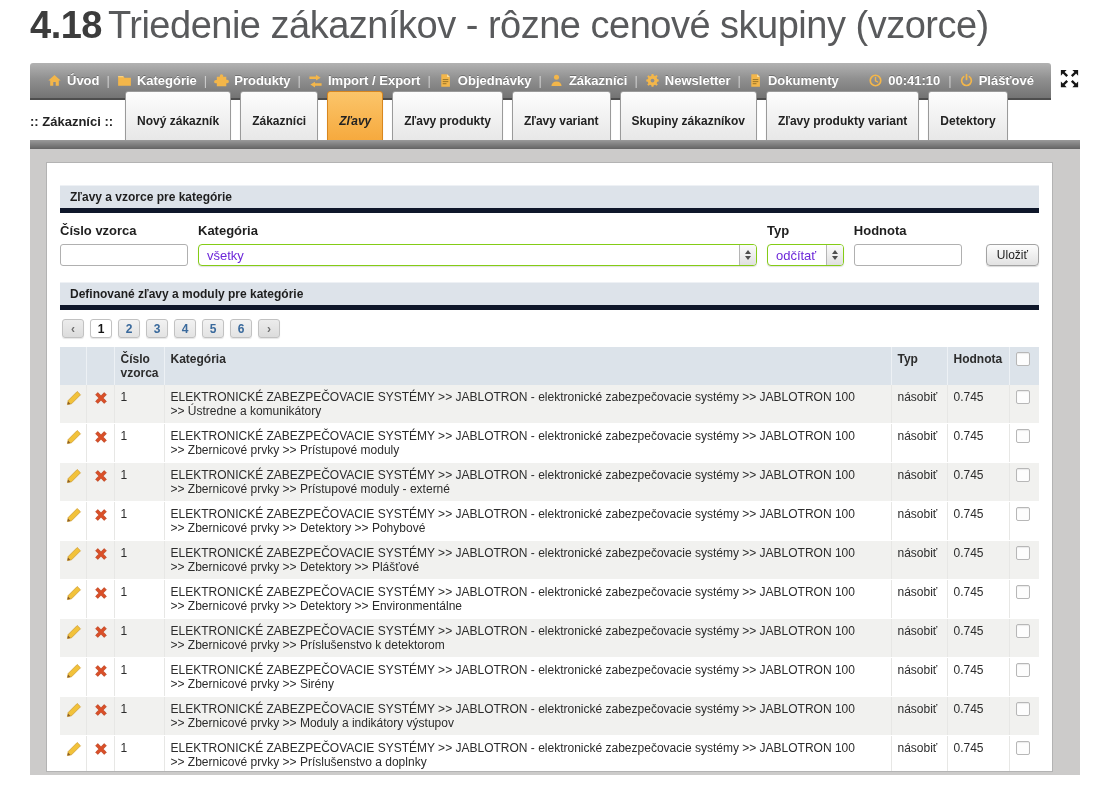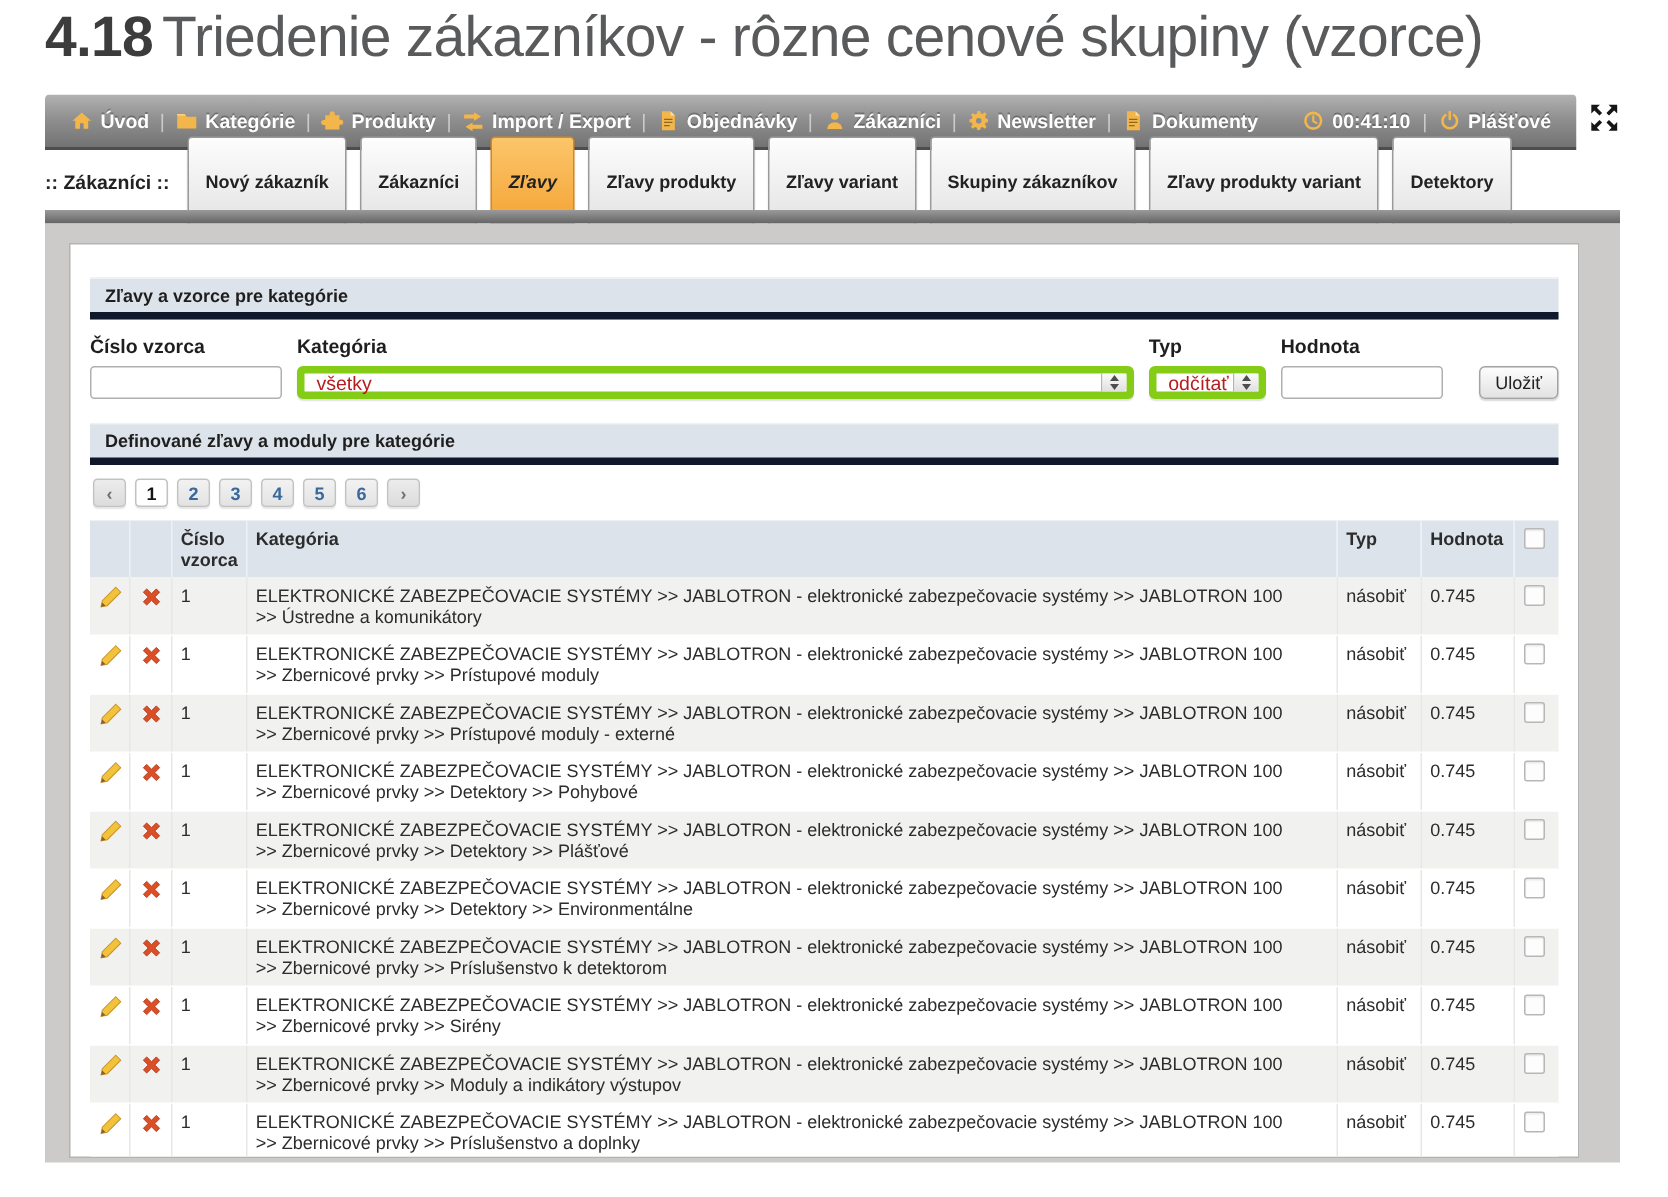--- a/index.html
+++ b/index.html
@@ -49,22 +49,22 @@
          background:#fff;border:1px solid #b3b3b3;padding:22px 13px 0 13px;overflow:hidden;}
   .bar{background:#dde3ea;border-bottom:5px solid #0f172a;border-top:1px solid #eef1f5;
        padding:4px 10px;font-size:12px;font-weight:bold;color:#1e1e1e;}
 
   
   .form-row{display:flex;align-items:flex-end;gap:10px;margin:10px 0 16px 0;}
   .field{display:flex;flex-direction:column;gap:6px;}
   .field>label{font-size:13px;font-weight:bold;color:#1e1e1e;}
   .txt{height:22px;box-sizing:border-box;border:1px solid #b0b0b0;border-radius:3px;
        padding:0 6px;font-size:12px;font-family:"Liberation Sans",sans-serif;background:#fff;}
-  .selectbox{height:22px;box-sizing:border-box;border:5px solid #84cc16;border-radius:4px;
-             background:#fff;display:flex;align-items:center;font-size:13px;color:#b91c1c;
+  .selectbox{height:22px;box-sizing:border-box;border:1px solid #84cc16;border-radius:4px;
+             background:#fff;display:flex;align-items:center;font-size:13px;color:#6d28d9;
              box-shadow:0 1px 1px rgba(0,0,0,.12);cursor:pointer;}
   .selectbox .sel-val{flex:1;padding:0 8px;white-space:nowrap;overflow:hidden;}
   .stepper{width:16px;align-self:stretch;border-left:1px solid #b5b5b5;border-radius:0 3px 3px 0;
            background:linear-gradient(#fbfbfb,#e0e0e0);display:flex;flex-direction:column;
            align-items:center;justify-content:center;gap:2px;}
   .tri-up{width:0;height:0;border-left:3.5px solid transparent;border-right:3.5px solid transparent;
           border-bottom:4px solid #4d4d4d;}
   .tri-dn{width:0;height:0;border-left:3.5px solid transparent;border-right:3.5px solid transparent;
           border-top:4px solid #4d4d4d;}
   .btn{height:22px;padding:0 10px;font-size:12px;color:#222;cursor:pointer;

